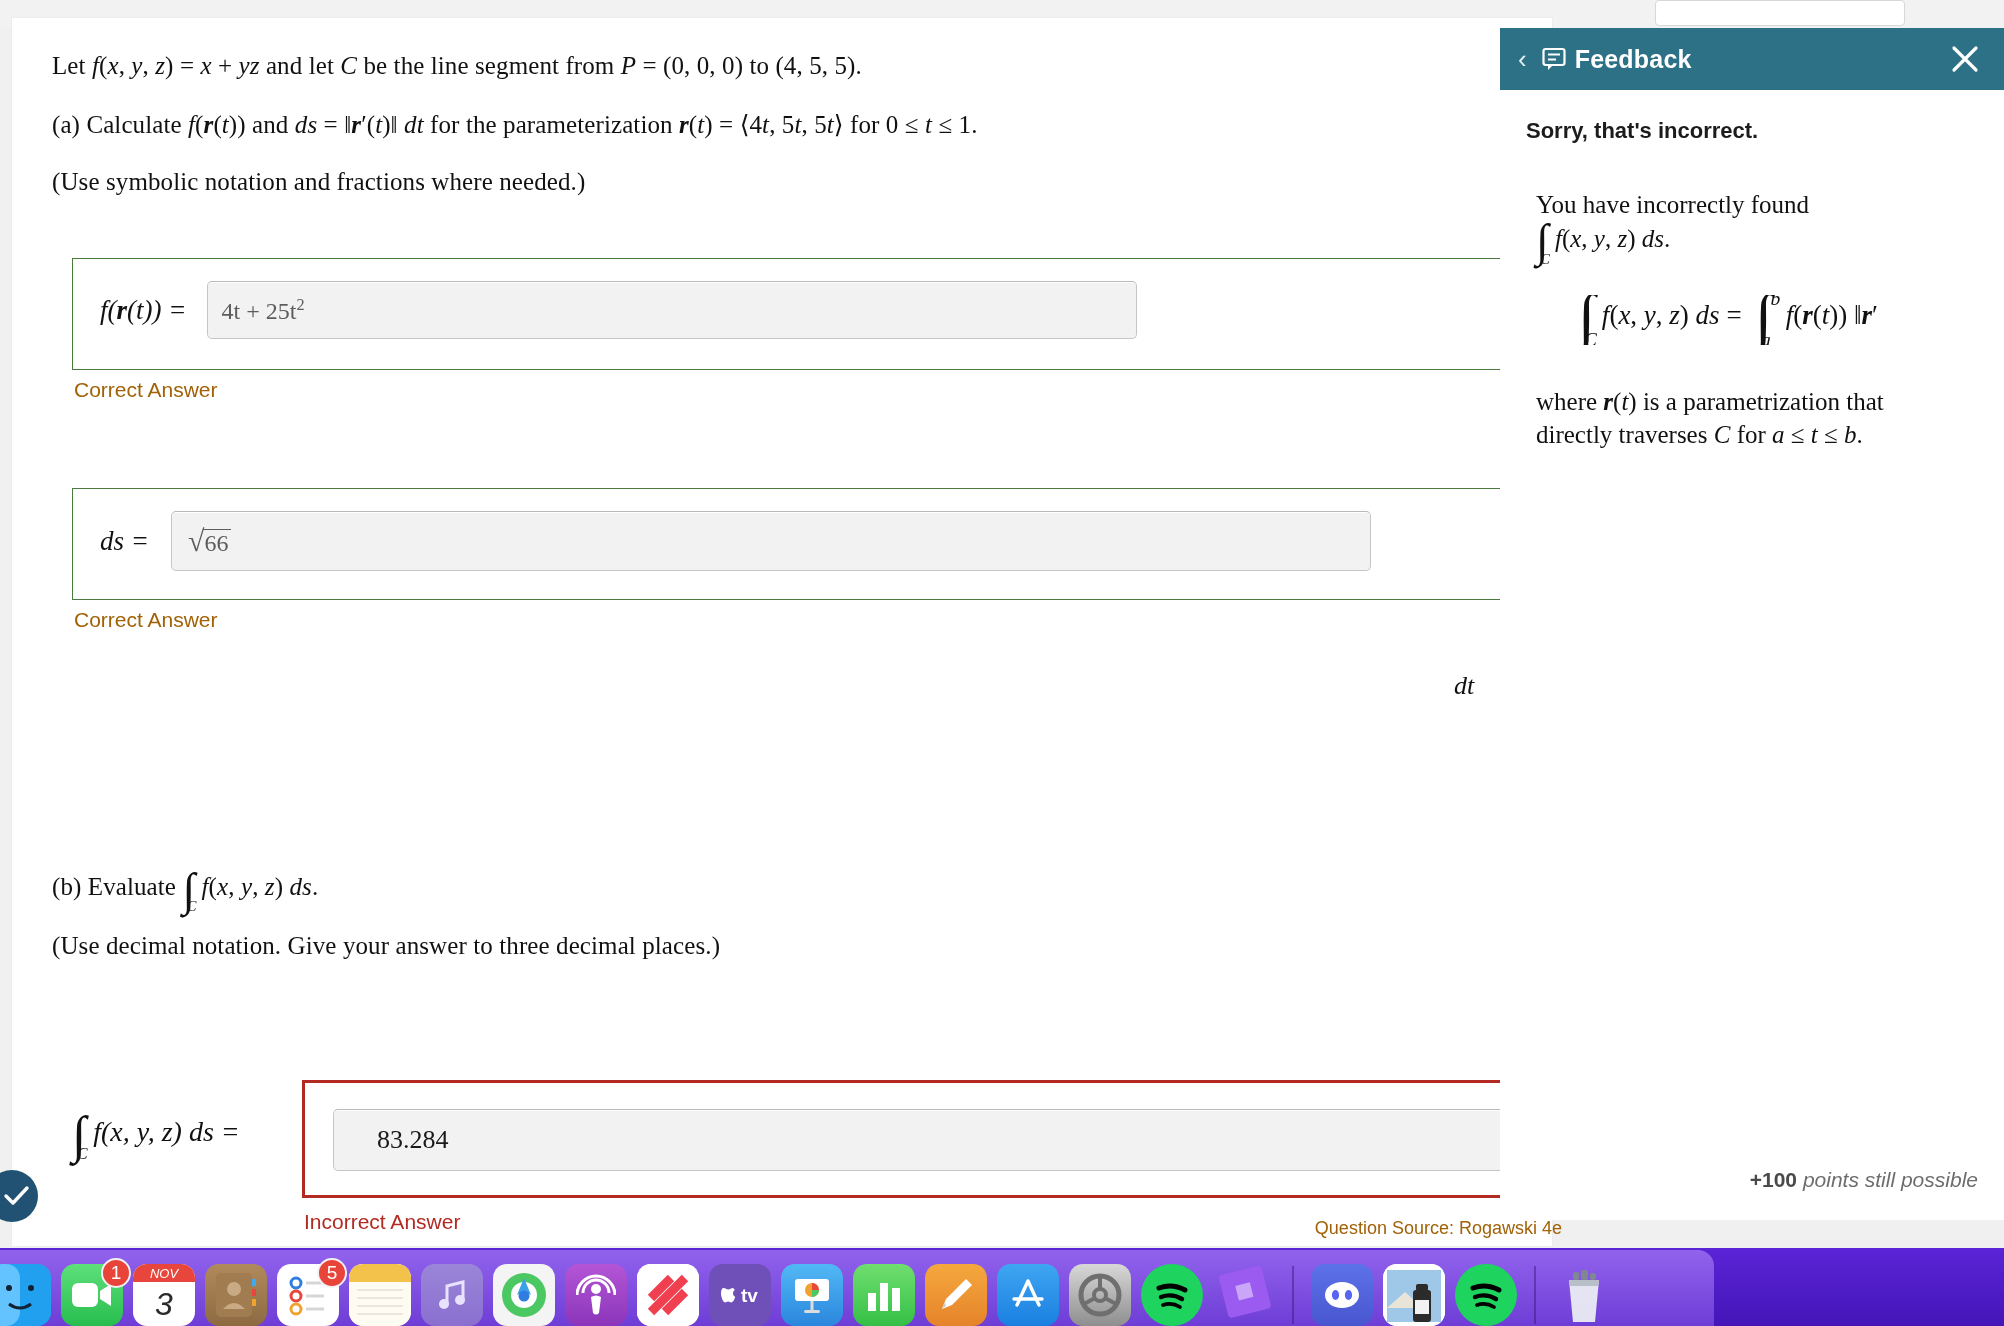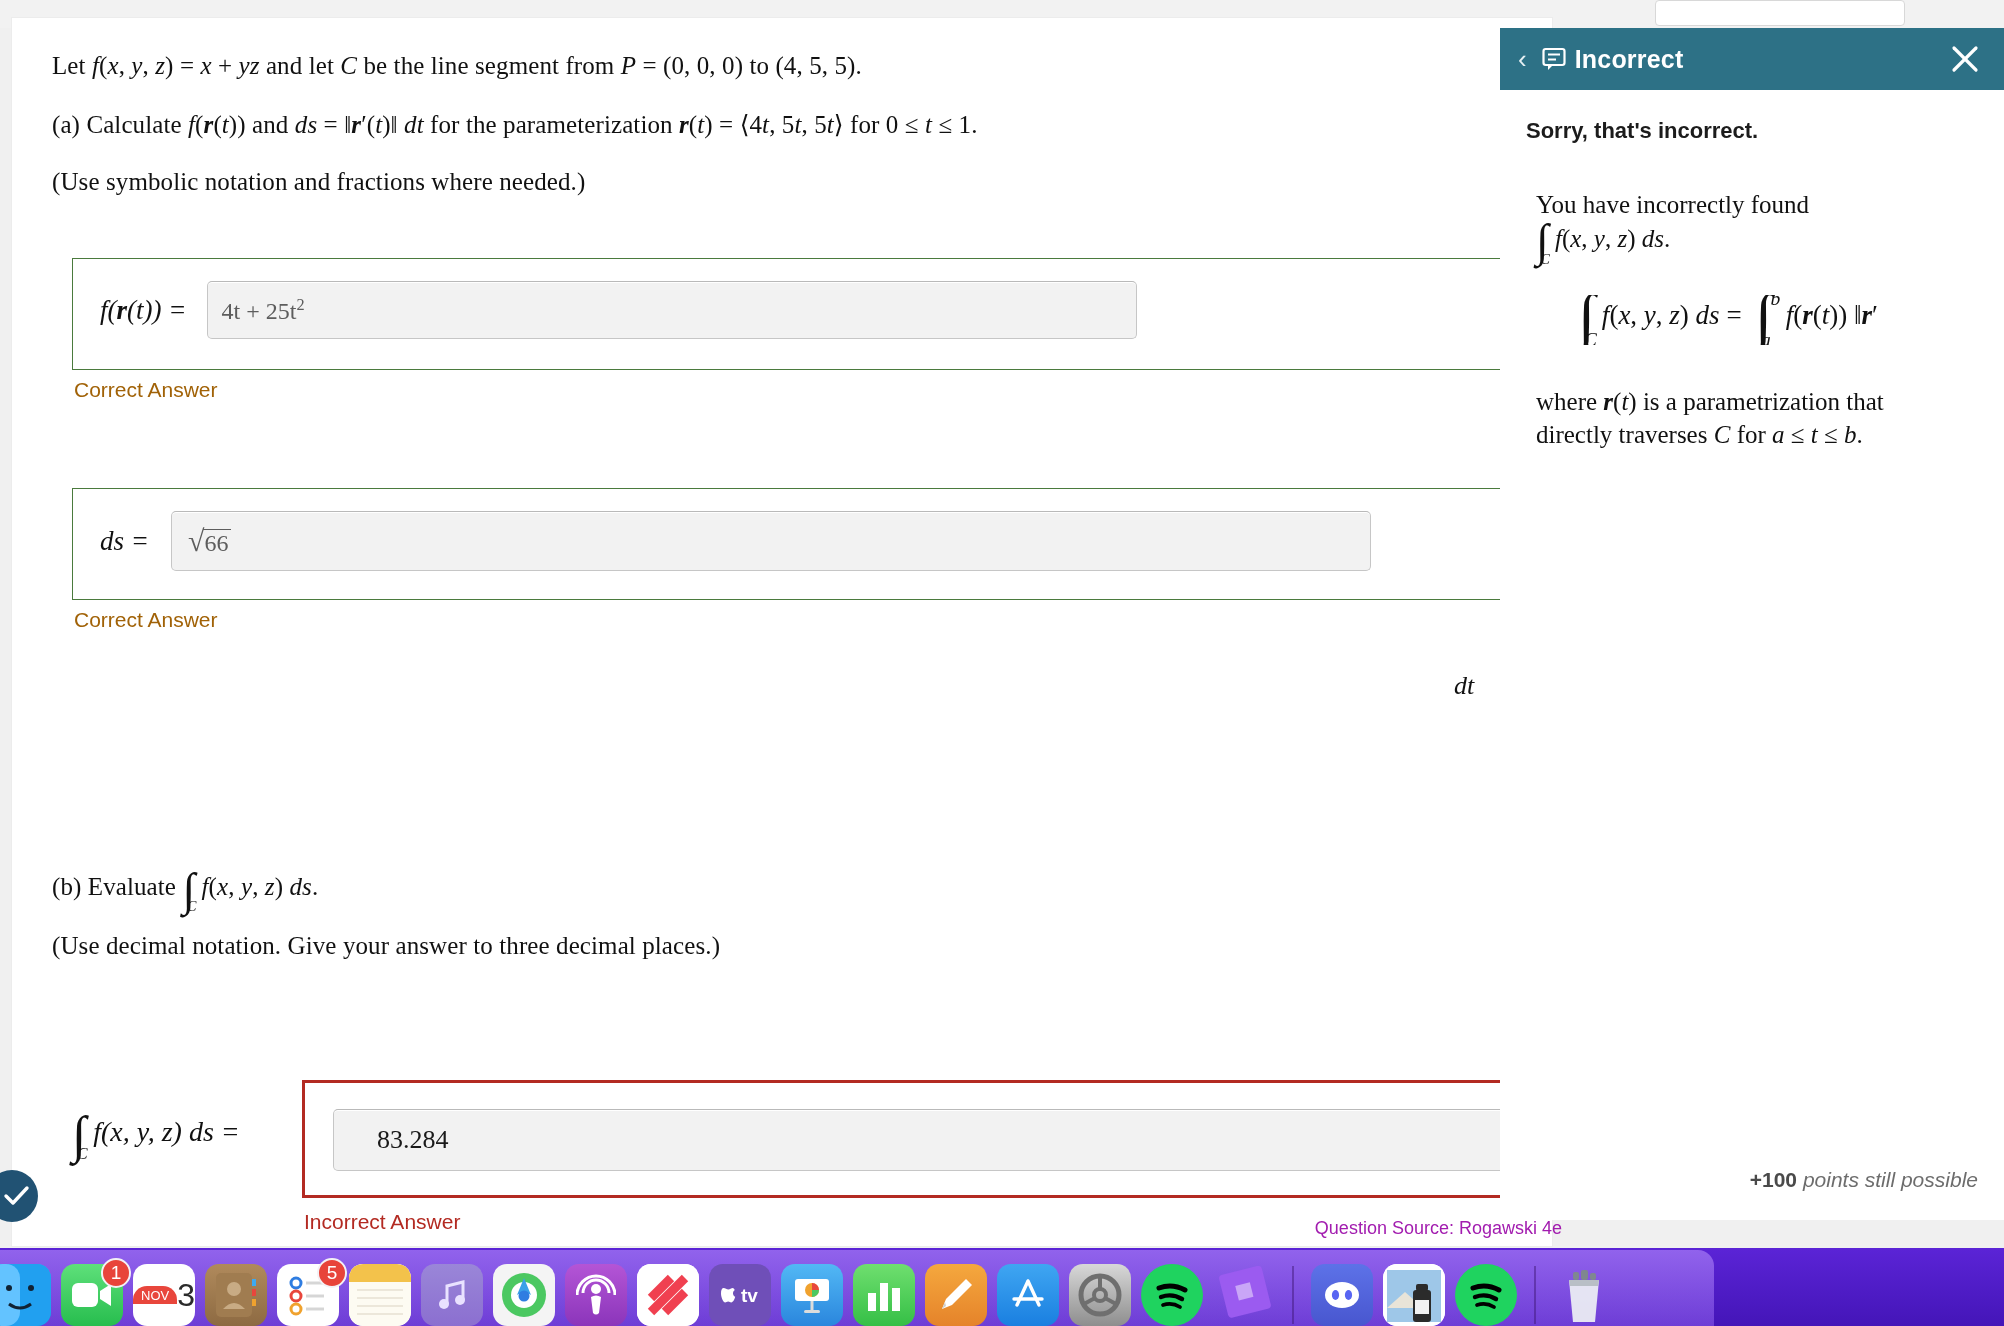--- a/index.html
+++ b/index.html
@@ -108,21 +108,21 @@
 
   .unit-dt {
     position: absolute;
     font-family: "Liberation Serif", serif;
     font-style: italic; font-size: 26px; color: #111;
   }
 
   .qsource {
     position: absolute;
     font-family: "Liberation Sans", sans-serif;
-    font-size: 18px; color: #a21caf;
+    font-size: 18px; color: #a16207;
     white-space: nowrap;
   }
 
   
   .check-badge {
     position: absolute; left: -26px; top: 1152px;
     width: 52px; height: 52px; border-radius: 50%;
     background: #215273;
     display: flex; align-items: center; justify-content: center;
   }
@@ -281,21 +281,21 @@
     <div class="fb-header">
       <span class="fb-back">‹</span>
       <span class="fb-icon">
         <svg width="26" height="26" viewBox="0 0 26 26" aria-hidden="true">
           <rect x="2.5" y="3" width="21" height="16" rx="2.2" fill="none" stroke="#ffffff" stroke-width="2.2"></rect>
           <path d="M7 19 L7 24 L12 19 Z" fill="#ffffff"></path>
           <line x1="7" y1="8.5" x2="19" y2="8.5" stroke="#ffffff" stroke-width="2"></line>
           <line x1="7" y1="13.5" x2="15" y2="13.5" stroke="#ffffff" stroke-width="2"></line>
         </svg>
       </span>
-      <span class="fb-title">Incorrect</span>
+      <span class="fb-title">Feedback</span>
       <span class="fb-close">
         <svg width="34" height="34" viewBox="0 0 34 34" aria-hidden="true">
           <line x1="6" y1="6" x2="28" y2="28" stroke="#ffffff" stroke-width="3.2" stroke-linecap="round"></line>
           <line x1="28" y1="6" x2="6" y2="28" stroke="#ffffff" stroke-width="3.2" stroke-linecap="round"></line>
         </svg>
       </span>
     </div>
 
     <div class="fb-body">
       <div class="fb-lead">Sorry, that's incorrect.</div>
@@ -338,21 +338,21 @@
       </div>
 
       <div class="dicon" style="background:linear-gradient(180deg,#5ee07a,#27bd4e); border-radius:14px;">
         <svg width="40" height="28" viewBox="0 0 40 28">
             <rect x="0" y="2" width="26" height="24" rx="6" fill="#ffffff"></rect>
             <path d="M28 10 L39 3 L39 25 L28 18 Z" fill="#ffffff"></path>
           </svg>
         <span class="badge">1</span>
       </div>
 
-      <div class="dicon" style="background:#ffffff; flex-direction:row; justify-content:flex-start;">
+      <div class="dicon" style="background:#ffffff; flex-direction:column; justify-content:flex-start;font-style:italic;">
         <div style="width:100%;height:18px;background:#e8463c;border-radius:14px 14px 0 0;color:#fff;font-size:13px;display:flex;align-items:center;justify-content:center;font-family:'Liberation Sans',sans-serif;">NOV</div>
         <div style="flex:1;display:flex;align-items:center;justify-content:center;font-size:32px;color:#2b2b2b;font-family:'Liberation Sans',sans-serif;">3</div>
       </div>
 
       <div class="dicon" style="background:linear-gradient(180deg,#b08a5c,#8d6a42);">
         <svg width="44" height="48" viewBox="0 0 44 48">
             <rect x="2" y="2" width="36" height="44" rx="5" fill="#a07c50"></rect>
             <circle cx="20" cy="18" r="7" fill="#c8ab84"></circle>
             <path d="M9 38 q11 -12 22 0 Z" fill="#c8ab84"></path>
             <rect x="38" y="8" width="4" height="7" fill="#3da9f0"></rect>

